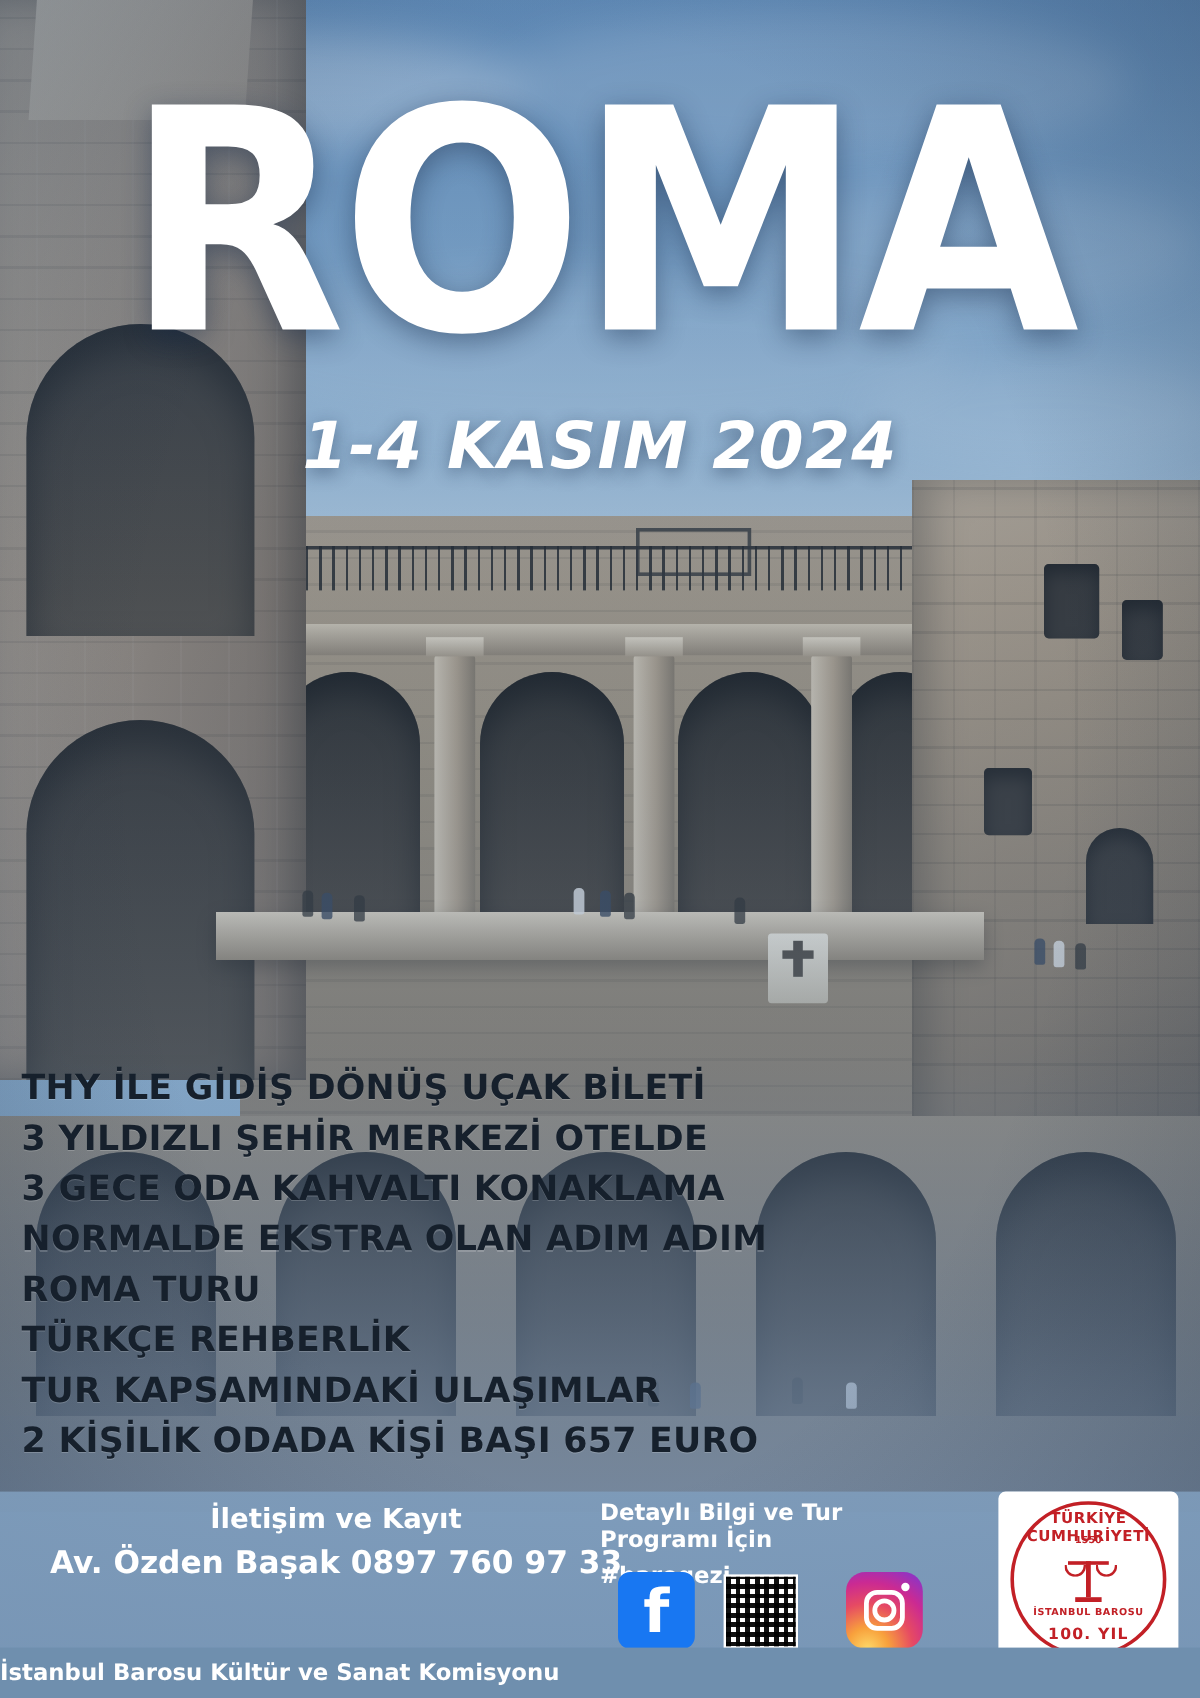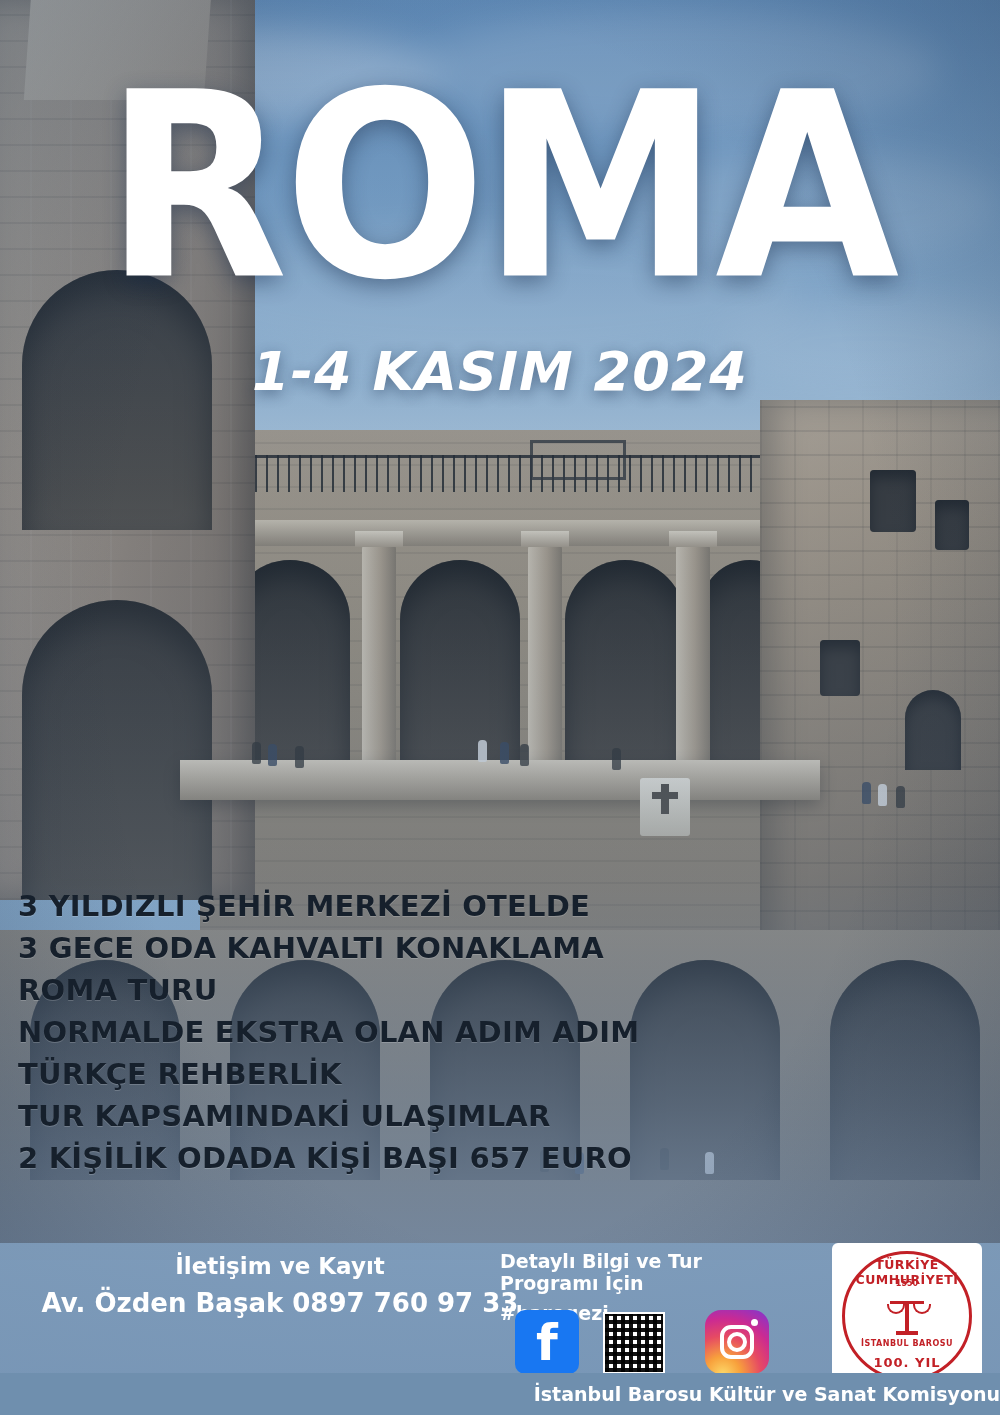--- a/index.html
+++ b/index.html
@@ -305,21 +305,21 @@
   .scales .post{position:absolute;left:15px;top:10px;width:4px;height:30px;background:#c22026;}
   .scales .base{position:absolute;left:6px;top:40px;width:22px;height:4px;background:#c22026;}
   .scales .panL{position:absolute;left:-3px;top:13px;width:14px;height:8px;border:2px solid #c22026;border-top:0;border-radius:0 0 9px 9px;}
   .scales .panR{position:absolute;left:23px;top:13px;width:14px;height:8px;border:2px solid #c22026;border-top:0;border-radius:0 0 9px 9px;}
 
   .bottom-bar{
     position:absolute;left:0;top:1373px;width:1000px;height:42px;
     background:#6f8fae;
   }
   .bottom-bar span{
-    display:block;width:1000px;text-align:right;
+    display:block;width:1000px;text-align:left;
     color:#ffffff;font-family:"DejaVu Sans", sans-serif;
     font-size:19px;font-weight:bold;line-height:42px;
   }
 </style>
 </head>
 <body>
 
 <div class="poster">
 
   <div class="photo">
@@ -385,24 +385,25 @@
     <div class="figure w" style="left:705px;top:1152px"></div>
 
     <div class="tint"></div>
     <div class="vignette"></div>
   </div>
 
   <div class="title">ROMA</div>
   <div class="dates">1-4 KASIM 2024</div>
 
   <div class="features">
+    <div>THY İLE GİDİŞ DÖNÜŞ UÇAK BİLETİ</div>
     <div>3 YILDIZLI ŞEHİR MERKEZİ OTELDE</div>
     <div>3 GECE ODA KAHVALTI KONAKLAMA</div>
+    <div>NORMALDE EKSTRA OLAN ADIM ADIM</div>
     <div>ROMA TURU</div>
-    <div>NORMALDE EKSTRA OLAN ADIM ADIM</div>
     <div>TÜRKÇE REHBERLİK</div>
     <div>TUR KAPSAMINDAKİ ULAŞIMLAR</div>
     <div>2 KİŞİLİK ODADA KİŞİ BAŞI 657 EURO</div>
   </div>
 
   <div class="footer-overlay"></div>
 
   <div class="contact">
     <div class="c-title">İletişim ve Kayıt</div>
     <div class="c-line">Av. Özden Başak 0897 760 97 33</div>

